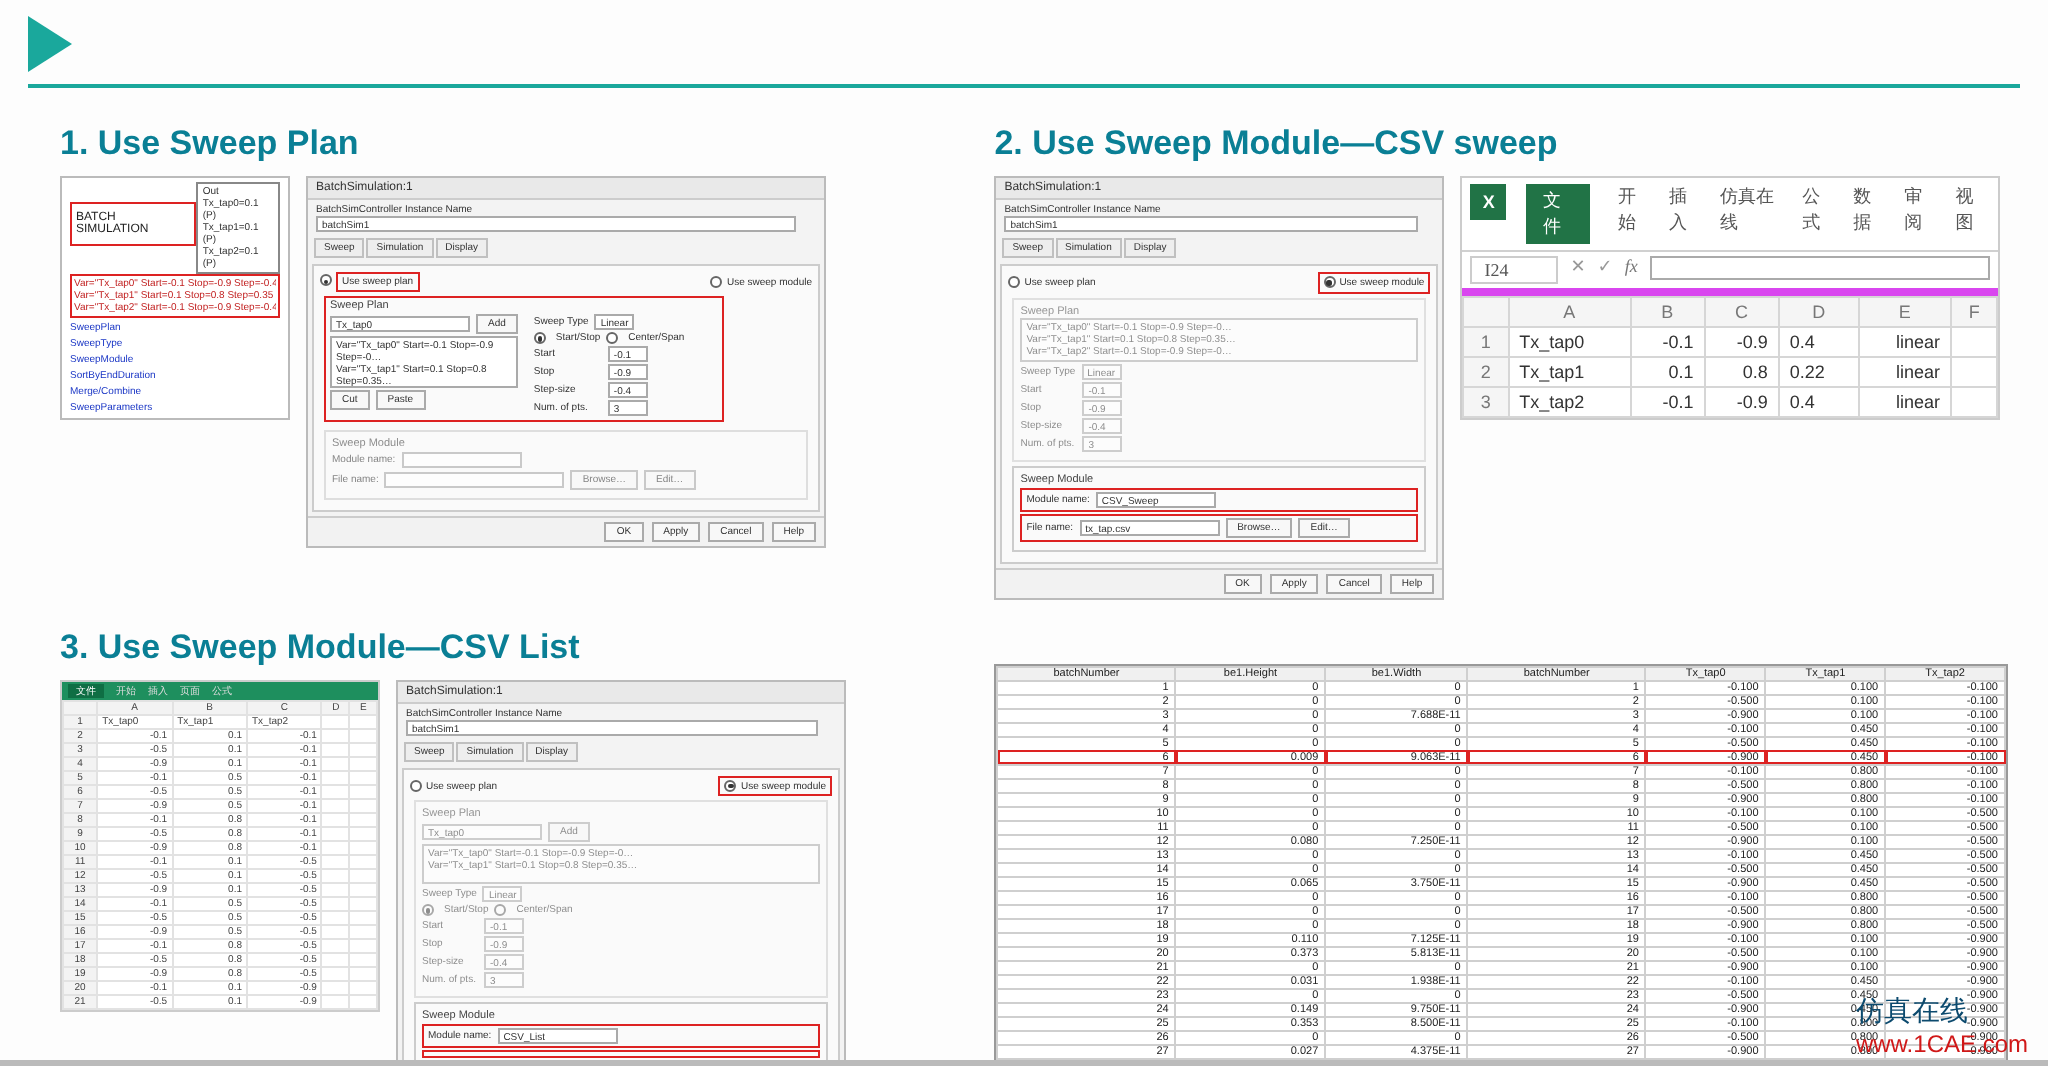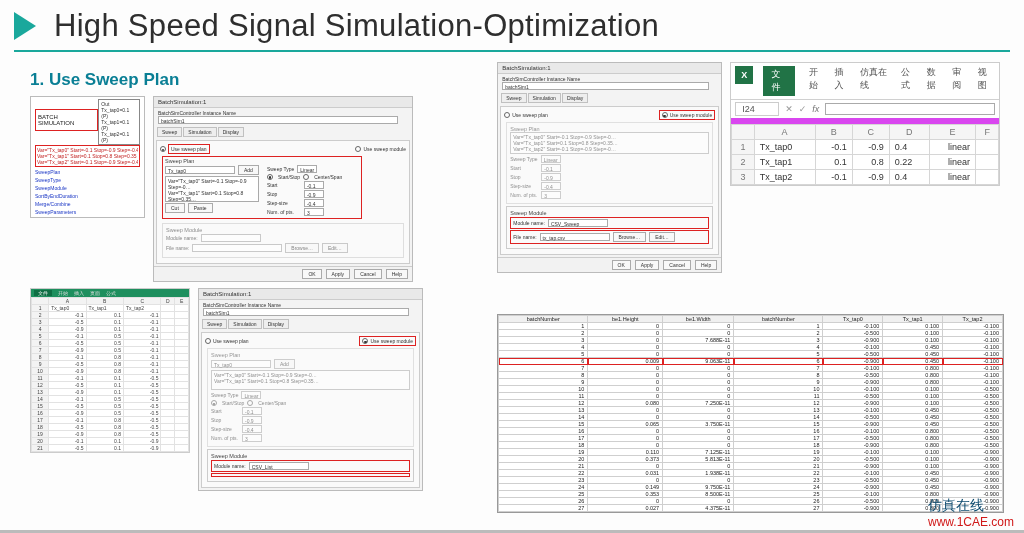--- a/index.html
+++ b/index.html
@@ -67,21 +67,21 @@
   .navtree .other { color: #1a36c5; font-size:5px; margin-top:2px; white-space: nowrap; }
 
   
   .excel {
     background: #fff; border: 1px solid #ccc; font-size: 9px;
   }
   .excel .ribbon { background: #fff; border-bottom: 1px solid #d0d0d0; }
   .excel .ribbon .menu { display: flex; gap: 10px; padding: 3px 6px; font-size: 9px; color: #555; }
   .excel .ribbon .menu .file { background: #217346; color: #fff; padding: 2px 8px; margin-right: 4px; }
   .excel .ribbon .xlicon { width: 20px; height: 18px; background: #217346; color: #fff; font-size: 9px; display: inline-flex; align-items: center; justify-content: center; margin: 3px 4px 0 4px; font-weight: 700; }
-  .excel .fxrow { display: flex; align-items:center; gap: 6px; border-bottom:6px solid #d946ef; padding: 2px 4px; font-size: 9px; color:#777;}
+  .excel .fxrow { display: flex; gap: 6px; border-bottom:4px solid #d946ef; padding: 2px 4px; font-size: 9px; color:#777;font-family:Liberation Serif, serif;}
   .excel .cellname { border:1px solid #ccc; padding:1px 6px; min-width:44px; font-size:9px; color:#555;}
   .excel table { border-collapse: collapse; width: 100%; }
   .excel th, .excel td { border: 1px solid #d6d6d6; padding: 2px 5px; font-size: 9px; color: #333; text-align: right; }
   .excel th { background: #f5f5f5; text-align: center; font-weight: 400; color:#777;}
   .excel td.rowhdr { background: #f5f5f5; text-align: center; color:#777; }
   .excel td.txt { text-align: left; }
 
   
   .excel-sm { background:#fff; border:1px solid #ccc; font-size:5px; width:160px;}
   .excel-sm .menus { display:flex; gap:6px; padding:1px 3px; font-size:5px; color:#ddd; background:#1e8f5e;}
@@ -108,21 +108,20 @@
   .flexgap { display:flex; gap:8px; align-items:flex-start; }
   .row-just { display:flex; justify-content:space-between; align-items:center; }
   
   .winbtns { display:flex; gap:4px; padding:2px 4px; justify-content:flex-end; border-top:1px solid #ccc; background:#f2f2f2;}
 </style>
 </head>
 <body>
 
 <div class="slide-header">
   <div class="header-tri"></div>
-  <div class="page-title">High Speed Signal Simulation-Optimization</div>
 </div>
 
 <div class="content">
 
   <div class="section-row">
 
     <div style="width:440px">
       <div class="section-title">1. Use Sweep Plan</div>
 
       <div class="flexgap">
@@ -234,20 +233,21 @@
             <span class="btn">OK</span>
             <span class="btn">Apply</span>
             <span class="btn">Cancel</span>
             <span class="btn">Help</span>
           </div>
         </div>
       </div>
     </div>
 
     <div style="width:510px">
+      <div class="section-title">2. Use Sweep Module—CSV sweep</div>
       <div class="flexgap">
 
         <div class="win" style="width:225px">
           <div class="bar">BatchSimulation:1</div>
           <div style="padding:2px 4px">
             <div class="lbl5">BatchSimController Instance Name</div>
             <div class="field" style="width:96%">batchSim1</div>
           </div>
           <div class="tabs">
             <span class="tab">Sweep</span>
@@ -375,20 +375,21 @@
               </tbody>
             </table>
         </div>
       </div>
     </div>
   </div>
 
   <div class="section-row" style="margin-top:6px">
 
     <div style="width:440px">
+      <div class="section-title">3. Use Sweep Module—CSV List</div>
       <div class="flexgap">
 
         <div class="excel-sm">
           <div class="menus">
             <span class="file">文件</span>
             <span>开始</span>
             <span>插入</span>
             <span>页面</span>
             <span>公式</span>
           </div>

